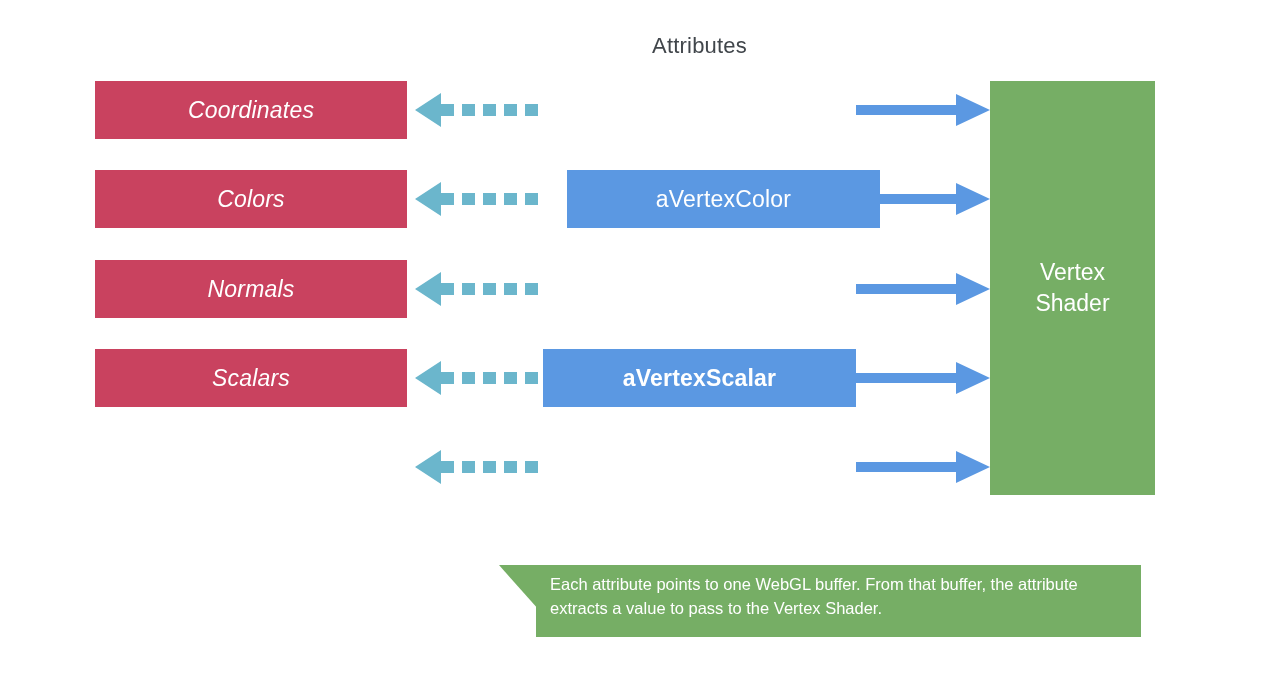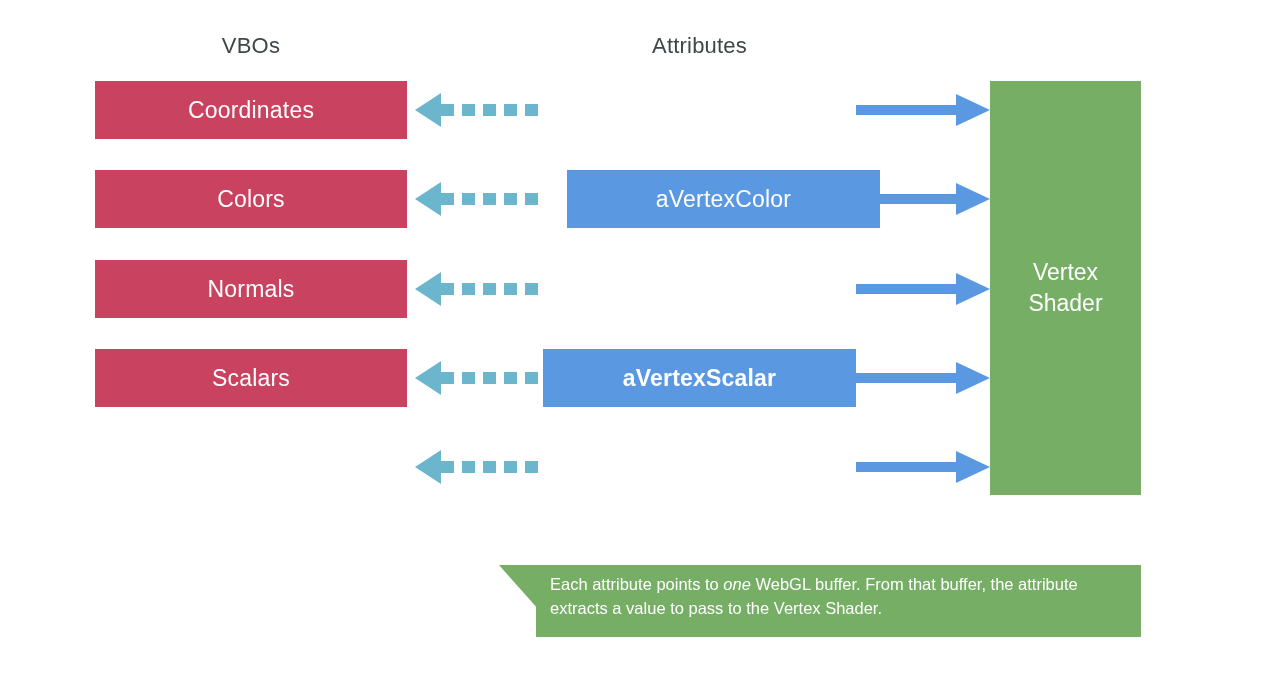--- a/index.html
+++ b/index.html
@@ -42,34 +42,35 @@
     font-size: 23px;
     letter-spacing: 0.2px;
     white-space: nowrap;
     box-sizing: border-box;
   }
   .vbo-box {
     left: 95px;
     width: 312px;
     height: 58px;
     background: #c9425f;
+    font-style: italic;
   }
   .attr-box {
     left: 543px;
     width: 313px;
     height: 58px;
     background: #5b98e2;
   }
 
   
   #vertex-shader-box {
     position: absolute;
     left: 990px;
     top: 81px;
-    width: 151px;
+    width: 165px;
     height: 414px;
     background: #76ae65;
     display: flex;
     align-items: center;
     justify-content: center;
     color: #ffffff;
     font-size: 23px;
     line-height: 1.35;
     text-align: center;
   }
@@ -98,35 +99,34 @@
   }
   #callout-text {
     position: absolute;
     left: 14px;
     top: 8px;
     right: 12px;
     color: #ffffff;
     font-size: 16.5px;
     line-height: 1.45;
   }
-  #callout-text .em { font-style: italic; }
+  #callout-text .em { }
   #callout-tail {
     position: absolute;
     left: 499px;
     top: 560px;
     width: 40px;
     height: 50px;
   }
 </style>
 </head>
 <body>
 
 <div id="stage">
 
-  <div class="col-header" id="header-vbos">VBOs</div>
   <div class="col-header" id="header-attrs">Attributes</div>
 
   <div class="box vbo-box" style="top:81px;">Coordinates</div>
 
   <div class="arrow-dashed-left" style="top:88px;">
     <svg width="128" height="44" viewBox="0 0 128 44" xmlns="http://www.w3.org/2000/svg">
       <polygon points="0,22 26,5 26,39" fill="#6bb6cc"></polygon>
       <rect x="26" y="16" width="13" height="12" fill="#6bb6cc"></rect>
       <rect x="47" y="16" width="13" height="12" fill="#6bb6cc"></rect>
       <rect x="68" y="16" width="13" height="12" fill="#6bb6cc"></rect>

